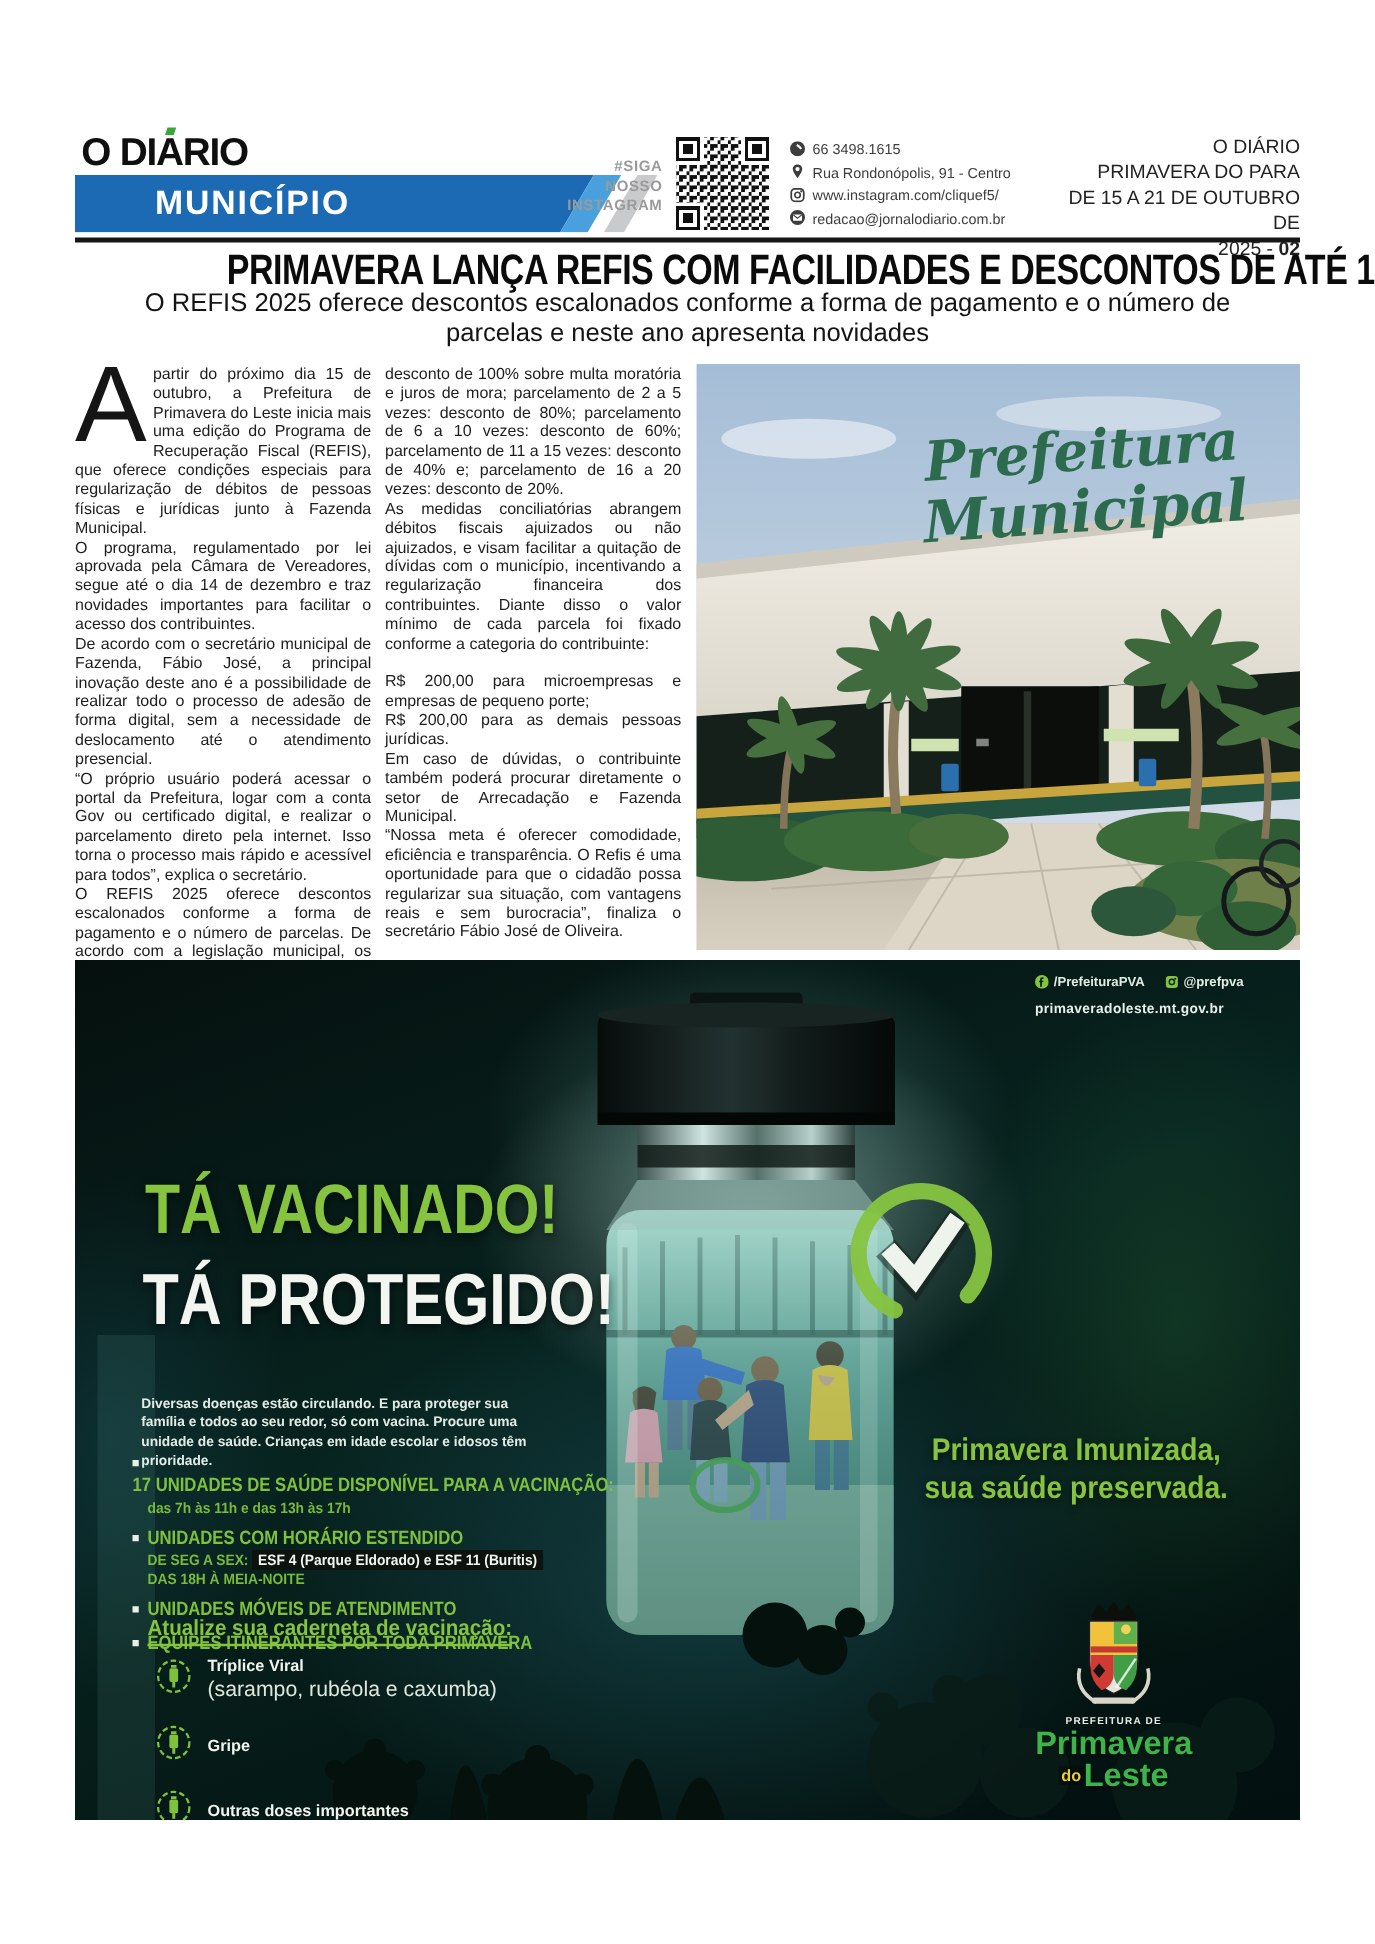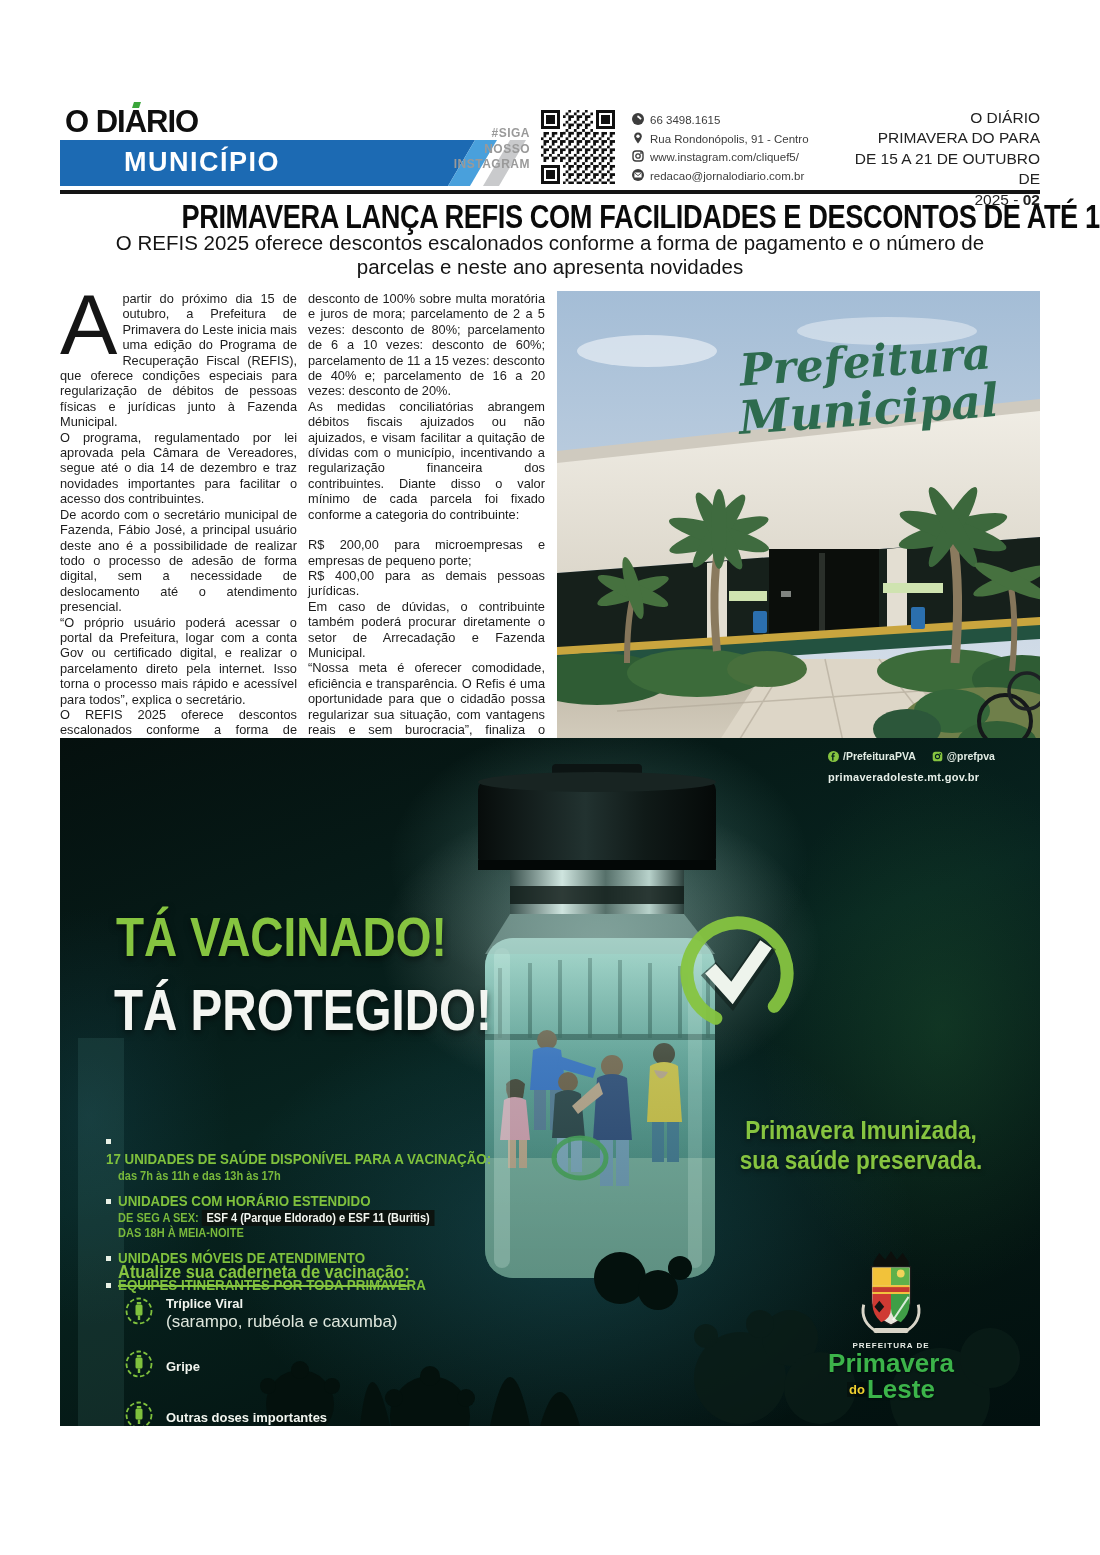--- a/index.html
+++ b/index.html
@@ -47,21 +47,21 @@
 
   
   .photo{position:absolute;left:557px;top:291px;width:483px;height:469px;overflow:hidden;}
   .photo-sign{position:absolute;left:150px;top:48px;width:320px;text-align:center;
         transform:rotate(-4deg);font-family:"DejaVu Serif", serif;font-style:italic;font-weight:bold;
         color:#2d6b4e;line-height:1.05;}
   .photo-sign .l1{font-size:44px;}
   .photo-sign .l2{font-size:46px;}
 
   
-  .ad{position:absolute;left:60px;top:738px;width:980px;height:688px;overflow:hidden;
+  .ad{position:absolute;left:60px;top:768px;width:980px;height:688px;overflow:hidden;
       background:
         radial-gradient(ellipse 300px 200px at 55% 18%, rgba(140,210,200,.30), transparent 70%),
         radial-gradient(ellipse 480px 330px at 52% 72%, rgba(45,125,145,.33), transparent 72%),
         radial-gradient(ellipse 260px 380px at 90% 42%, rgba(45,115,60,.28), transparent 70%),
         radial-gradient(ellipse 200px 300px at 3% 55%, rgba(30,90,110,.25), transparent 70%),
         linear-gradient(160deg,#05100e,#07231f 45%,#041512 80%,#02100f);}
   .ad-svg{position:absolute;left:0;top:0;}
   .ad-social{position:absolute;left:768px;top:12px;width:205px;font-size:10.5px;font-weight:bold;
       color:#e2ece4;}
   .ad-social .row1{display:flex;gap:16px;align-items:center;}
@@ -197,30 +197,30 @@
 
   <div class="headline-wrap">
     <span class="headline">PRIMAVERA LANÇA REFIS COM FACILIDADES E DESCONTOS DE ATÉ 100%</span>
   </div>
   <div class="subhead">O REFIS 2025 oferece descontos escalonados conforme a forma de pagamento e o número de parcelas e neste ano apresenta novidades</div>
 
   <div class="cols">
     <div class="col">
       <p><span class="dropcap">A</span><span>partir do próximo dia 15 de outubro, a Prefeitura de Primavera do Leste inicia mais uma edição do Programa de Recuperação Fiscal (REFIS), que oferece condições especiais para regularização de débitos de pessoas físicas e jurídicas junto à Fazenda Municipal.</span></p>
       <p>O programa, regulamentado por lei aprovada pela Câmara de Vereadores, segue até o dia 14 de dezembro e traz novidades importantes para facilitar o acesso dos contribuintes.</p>
-      <p>De acordo com o secretário municipal de Fazenda, Fábio José, a principal usuário deste ano é a possibilidade de realizar todo o processo de adesão de forma digital, sem a necessidade de deslocamento até o atendimento presencial.</p>
+      <p>De acordo com o secretário municipal de Fazenda, Fábio José, a principal inovação deste ano é a possibilidade de realizar todo o processo de adesão de forma digital, sem a necessidade de deslocamento até o atendimento presencial.</p>
       <p>“O próprio usuário poderá acessar o portal da Prefeitura, logar com a conta Gov ou certificado digital, e realizar o parcelamento direto pela internet. Isso torna o processo mais rápido e acessível para todos”, explica o secretário.</p>
       <p>O REFIS 2025 oferece descontos escalonados conforme a forma de pagamento e o número de parcelas. De acordo com a legislação municipal, os contribuintes poderão quitar seus débitos com as seguintes condições: pagamento à vista:</p>
     </div>
     <div class="col">
       <p>desconto de 100% sobre multa moratória e juros de mora; parcelamento de 2 a 5 vezes: desconto de 80%; parcelamento de 6 a 10 vezes: desconto de 60%; parcelamento de 11 a 15 vezes: desconto de 40% e; parcelamento de 16 a 20 vezes: desconto de 20%.</p>
       <p>As medidas conciliatórias abrangem débitos fiscais ajuizados ou não ajuizados, e visam facilitar a quitação de dívidas com o município, incentivando a regularização financeira dos contribuintes. Diante disso o valor mínimo de cada parcela foi fixado conforme a categoria do contribuinte:</p>
       <div class="gap-line"></div>
       <p>R$ 200,00 para microempresas e empresas de pequeno porte;</p>
-      <p>R$ 400,00 para as demais pessoas jurídicas.</p>
+      <p>R$ 200,00 para as demais pessoas jurídicas.</p>
       <p>Em caso de dúvidas, o contribuinte também poderá procurar diretamente o setor de Arrecadação e Fazenda Municipal.</p>
       <p>“Nossa meta é oferecer comodidade, eficiência e transparência. O Refis é uma oportunidade para que o cidadão possa regularizar sua situação, com vantagens reais e sem burocracia”, finaliza o secretário Fábio José de Oliveira.</p>
     </div>
   </div>
 
   <div class="photo">
     <svg width="483" height="469" viewBox="0 0 483 469">
       <defs>
         <linearGradient id="sky" x1="0" y1="0" x2="0" y2="1">
           <stop offset="0" stop-color="#a4bdd6"></stop>
@@ -473,20 +473,21 @@
                 <circle cx="8.2" cy="2.9" r="0.8" fill="#06231d"></circle>
               </svg>
             </span><span>@prefpva</span></span>
       </div>
       <div class="ad-site">primaveradoleste.mt.gov.br</div>
     </div>
 
     <div class="ad-h1">TÁ VACINADO!</div>
     <div class="ad-h2">TÁ PROTEGIDO!</div>
 
+    <div class="ad-intro">Diversas doenças estão circulando. E para proteger sua família e todos ao seu redor, só com vacina. Procure uma unidade de saúde. Crianças em idade escolar e idosos têm prioridade.</div>
 
     <div class="ad-bullets">
       <div class="ad-bullet">
         <span class="mk"></span><span class="t">17 UNIDADES DE SAÚDE DISPONÍVEL PARA A VACINAÇÃO:</span>
         <div class="sub">das 7h às 11h e das 13h às 17h</div>
       </div>
       <div class="ad-bullet">
         <span class="mk"></span><span class="t">UNIDADES COM HORÁRIO ESTENDIDO</span>
         <div class="sub"><span>DE SEG A SEX:</span> <span class="hl">ESF 4 (Parque Eldorado) e ESF 11 (Buritis)</span></div>
         <div class="sub">DAS 18H À MEIA-NOITE</div>

